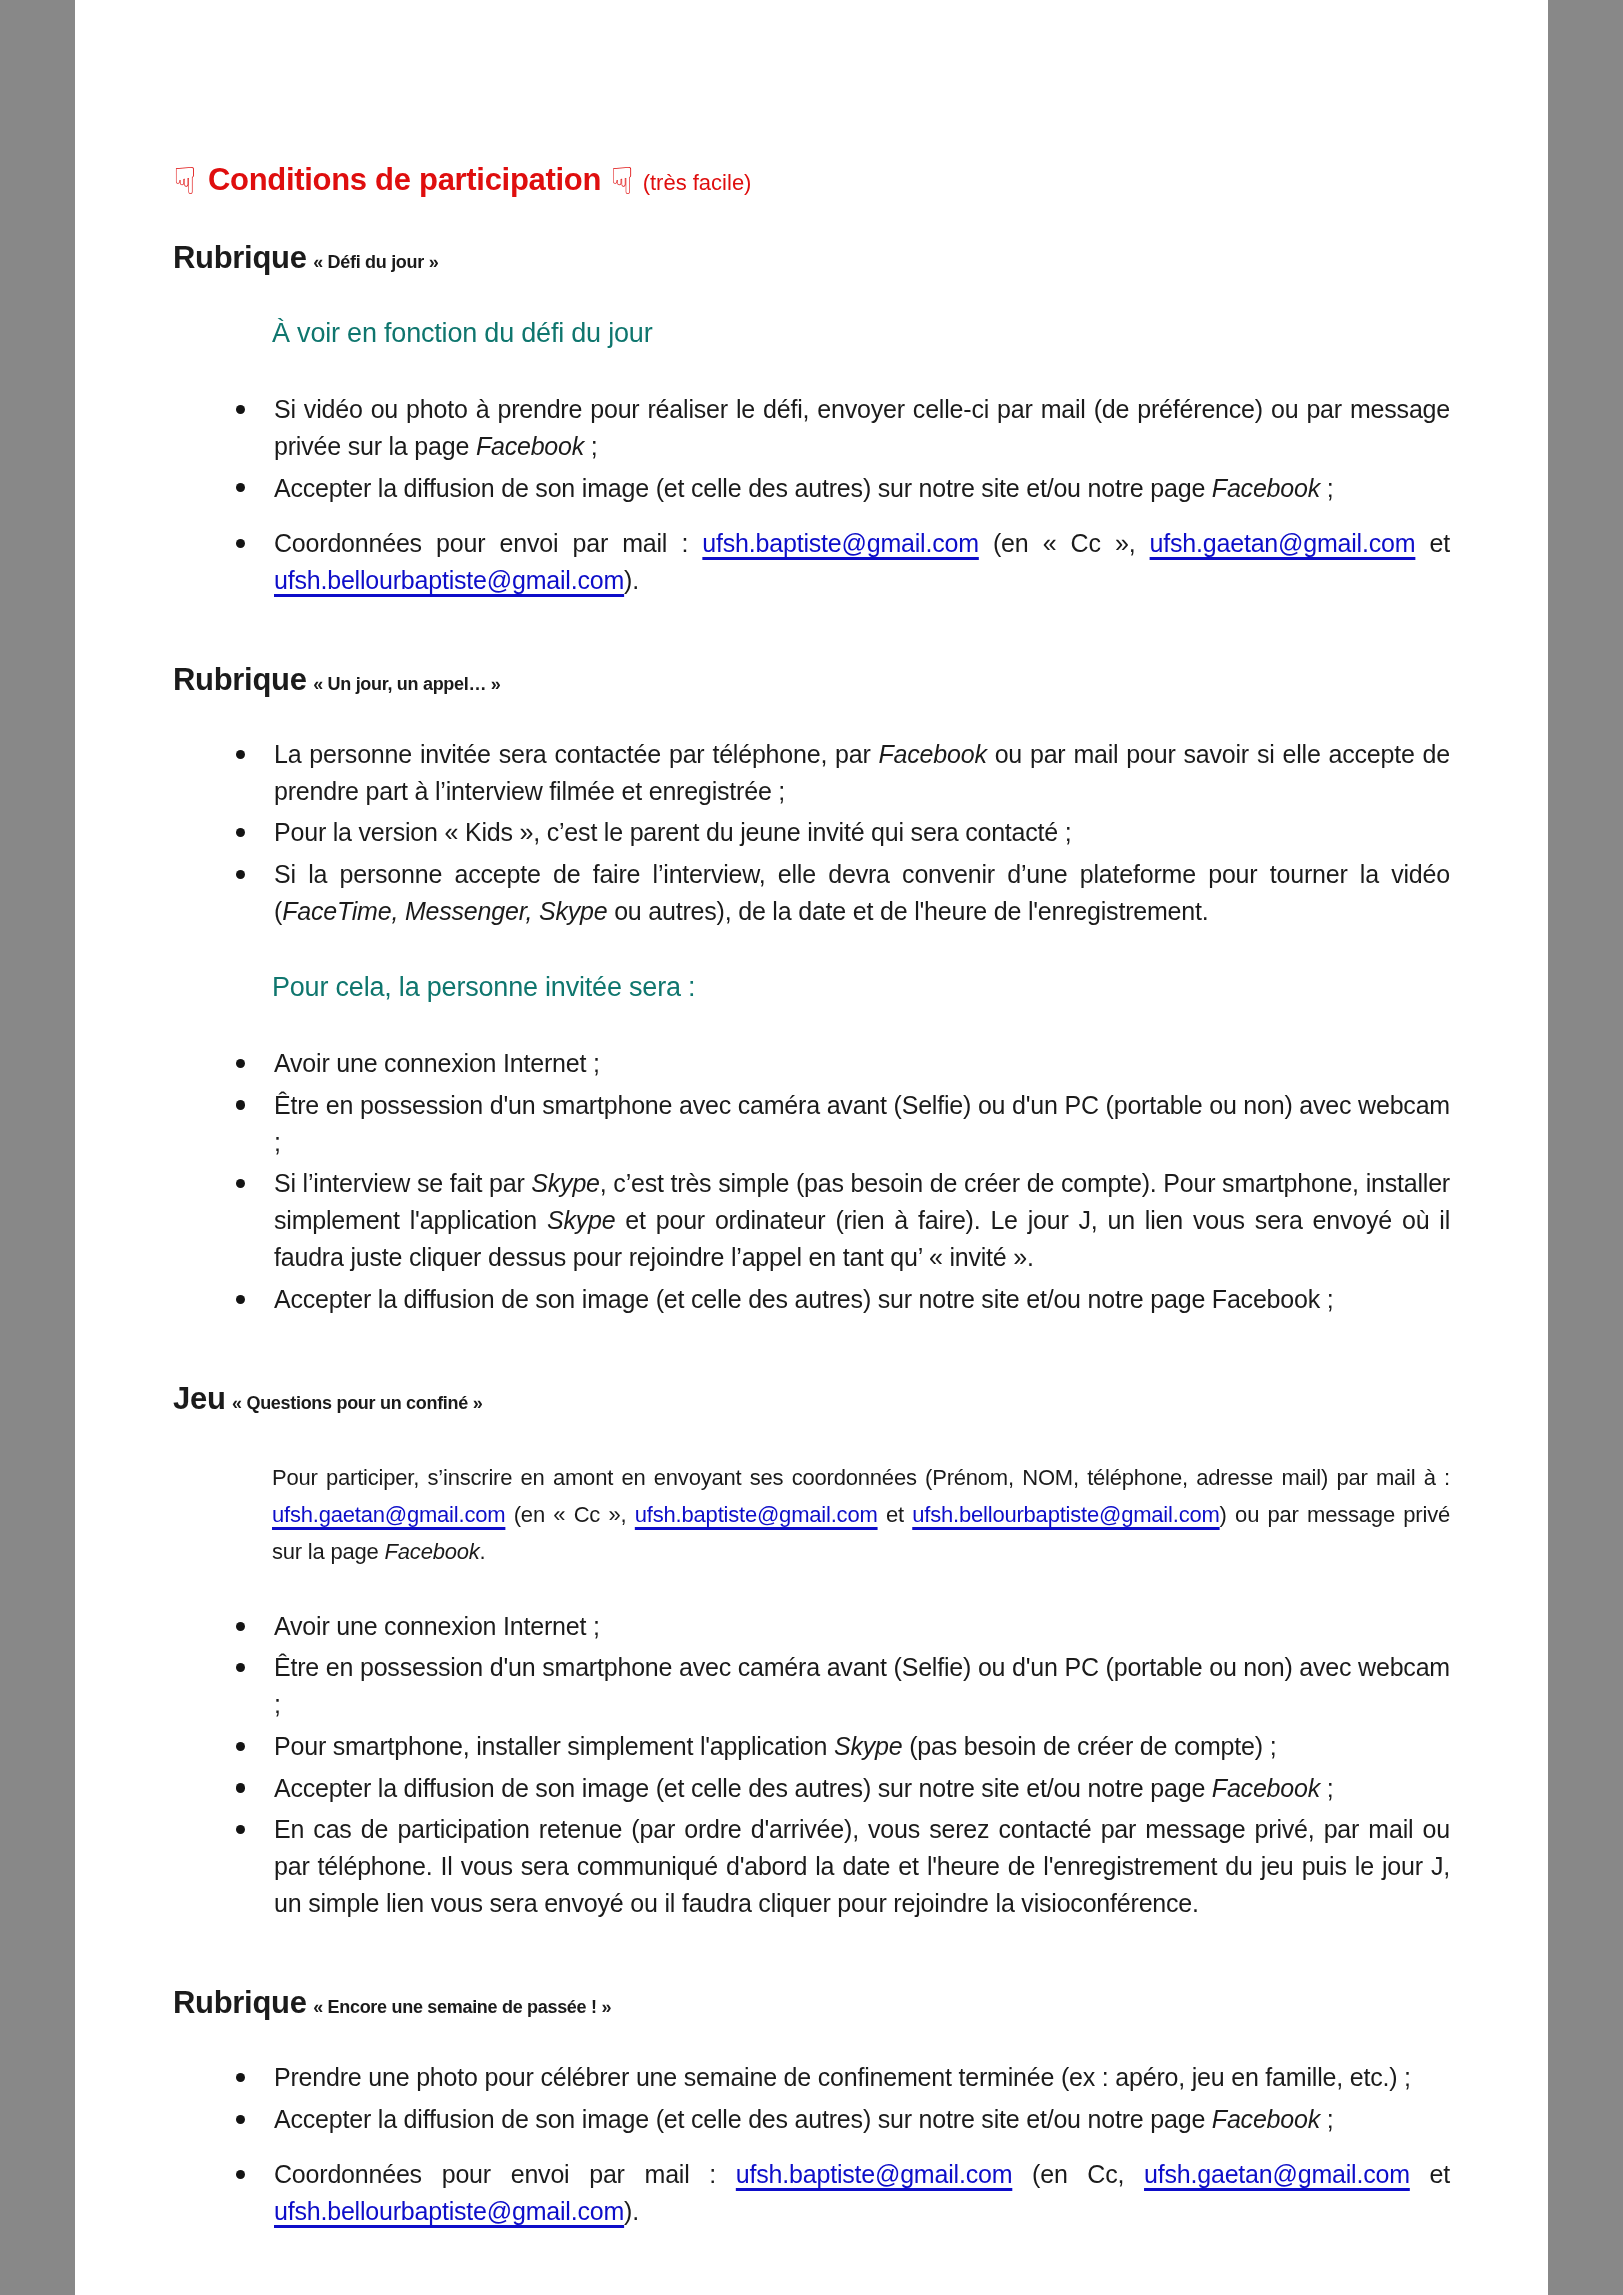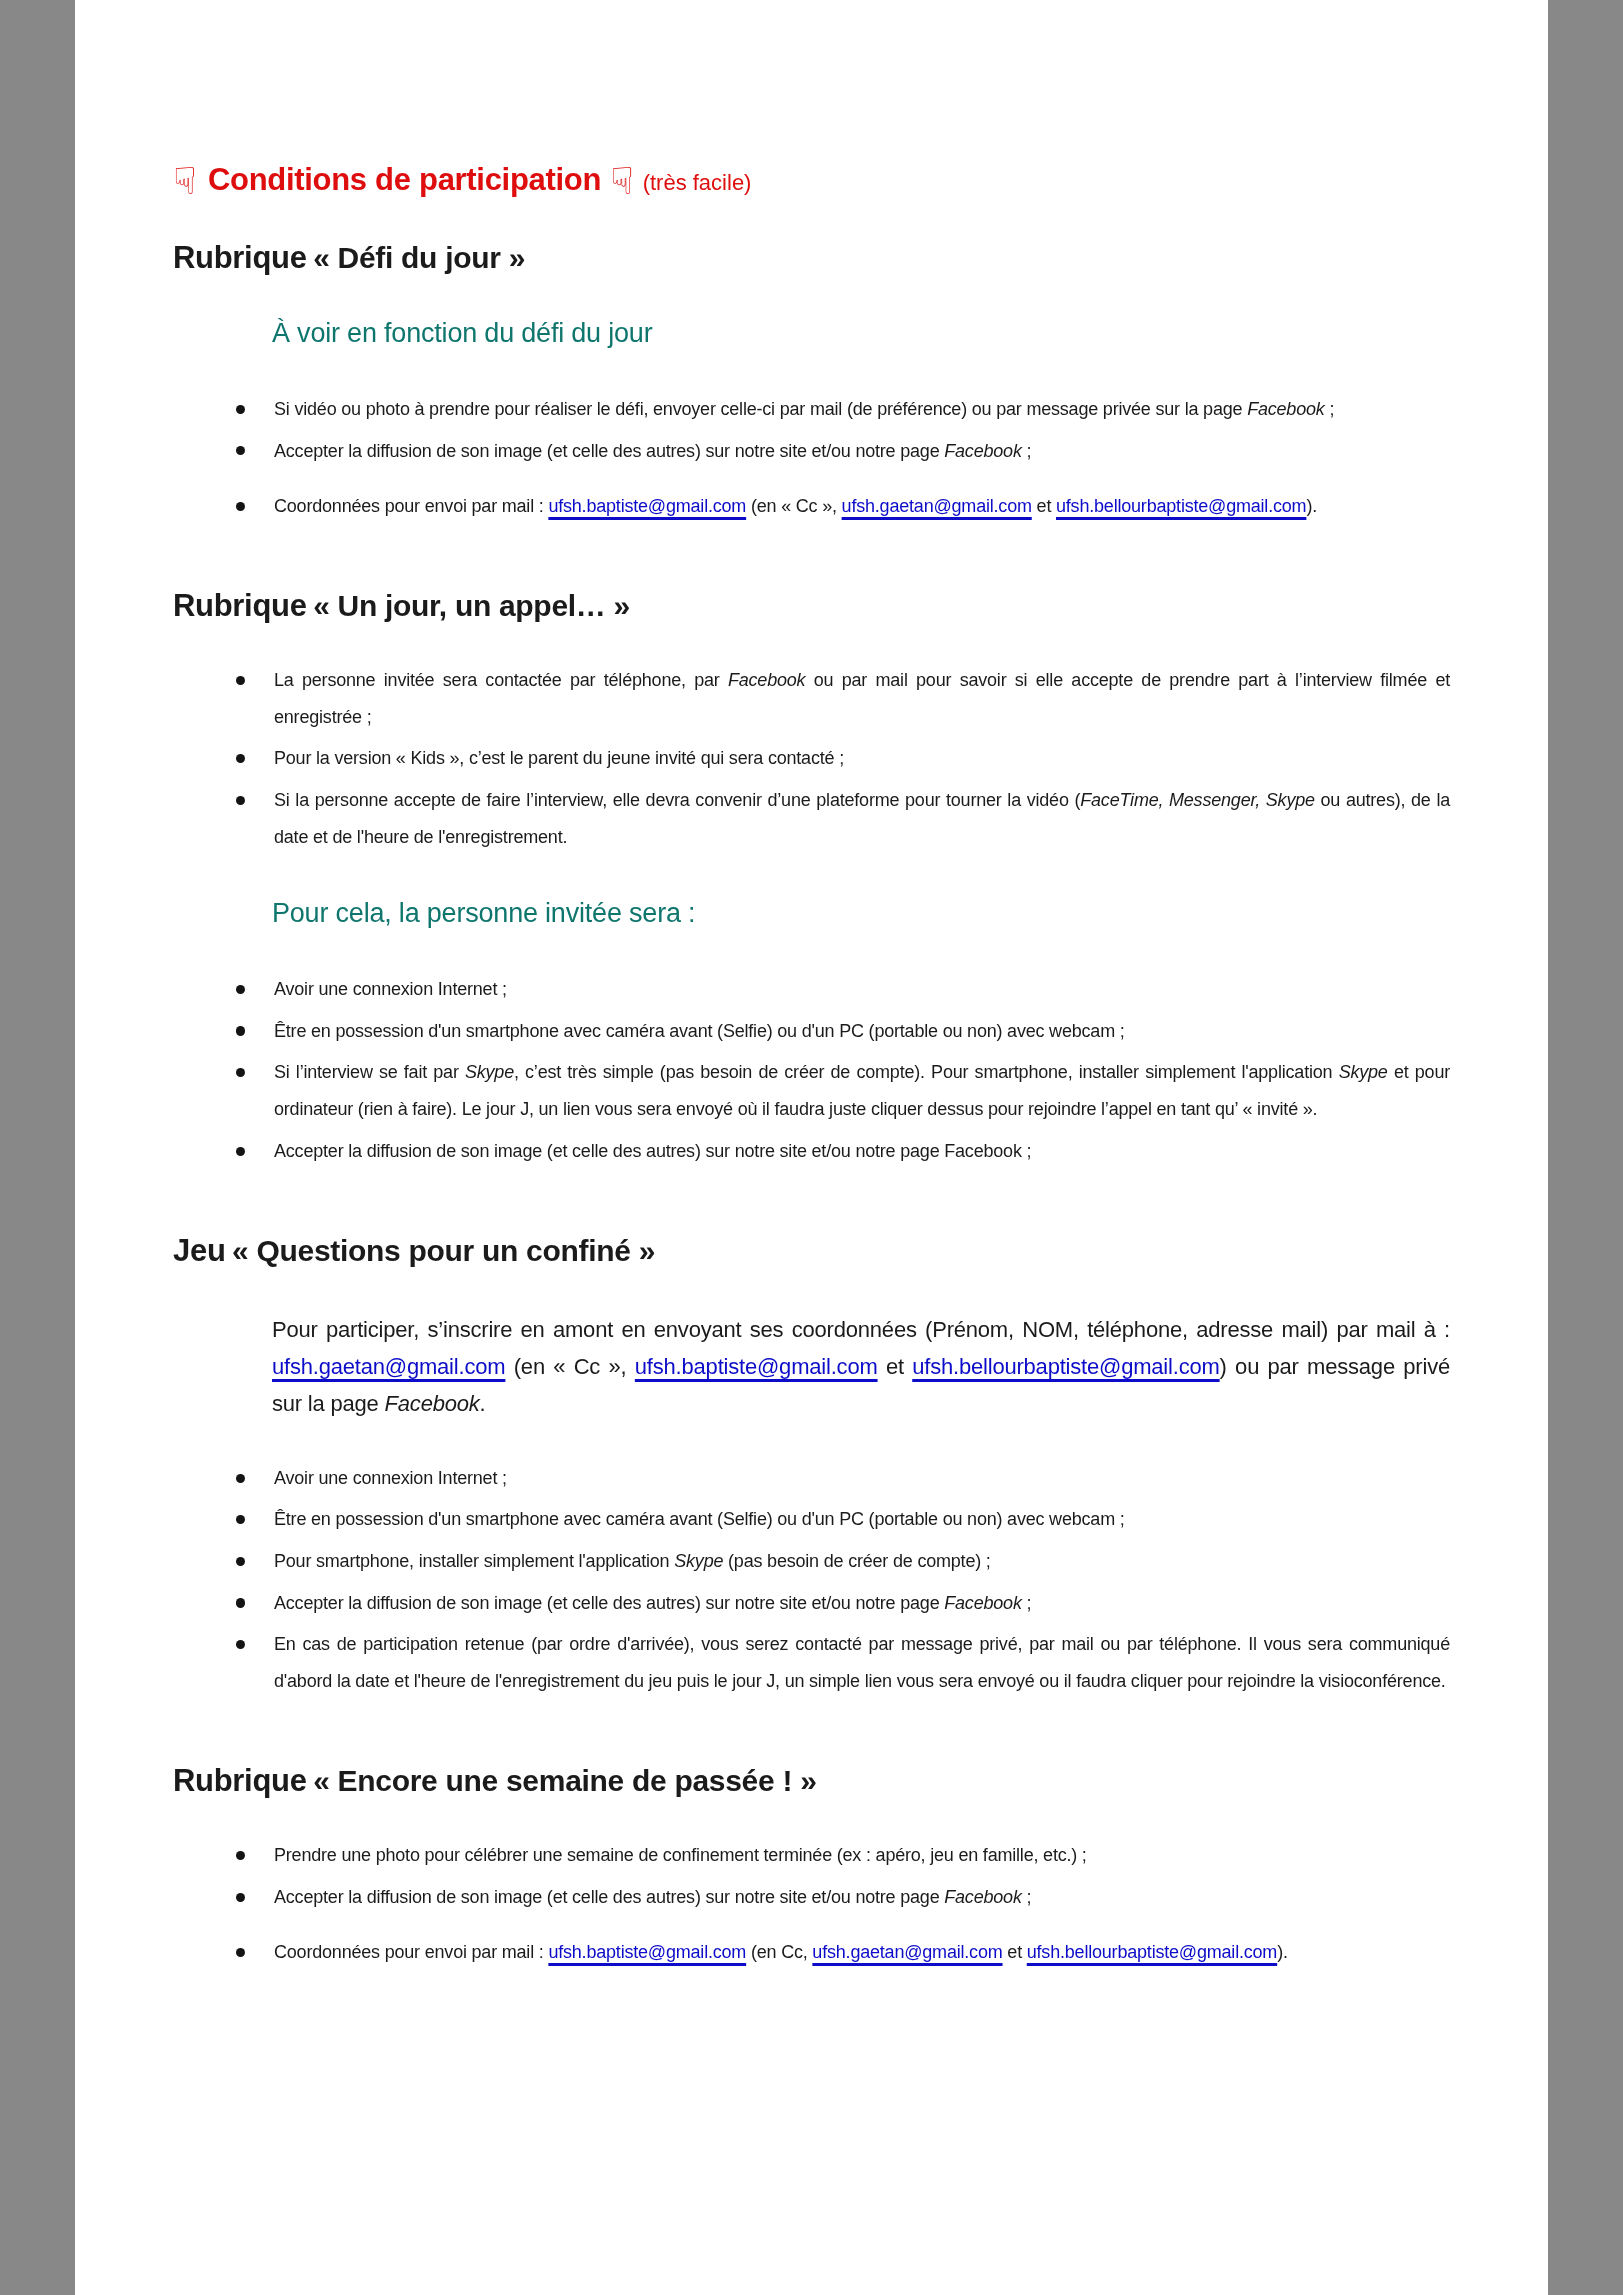--- a/index.html
+++ b/index.html
@@ -9,27 +9,27 @@
     margin:0 auto;box-sizing:border-box;padding:162px 98px 0 98px;
   }
   .title{white-space:nowrap;}
   .title-main{font-size:31px;font-weight:bold;color:#df0e0e;letter-spacing:-0.3px;}
   .title-suffix{font-size:22px;color:#df0e0e;margin-left:9.2px;}
   .hand{font-size:38px;color:#df0e0e;vertical-align:-3.9px;line-height:0;}
   .hand.left{margin-right:11.8px;}
   .hand.right{margin-left:9.2px;}
   h2.heading{margin:63px 0 0 0;font-size:31px;font-weight:bold;color:#1b1b1b;letter-spacing:-0.3px;}
   .sec-first h2.heading{margin-top:42px;}
-  .hq{font-size:30px;margin-left:6.5px;}
+  .hq{font-size:18px;margin-left:6.5px;}
   .rednote{color:#0f766e;font-size:27px;margin:42px 0 42px 99px;letter-spacing:-0.2px;}
   .para{margin:42px 0 0 99px;font-size:22px;line-height:37px;text-align:justify;letter-spacing:-0.2px;}
   ul.blist{list-style:none;margin:38px 0 0 0;padding:0;}
   ul.blist li{
     position:relative;padding-left:101px;margin:4.6px 0 4.6px 0;
-    font-size:18px;line-height:37px;text-align:justify;letter-spacing:-0.2px;
+    font-size:25px;line-height:37px;text-align:justify;letter-spacing:-0.2px;
   }
   ul.blist li.gap{margin-top:18.3px;}
   .blt{position:absolute;left:63px;top:13.7px;width:9.2px;height:9.2px;border-radius:50%;background:#141414;}
   .it{font-style:italic;}
   a.lnk{color:#0d0dc9;text-decoration:underline;text-decoration-thickness:2.6px;text-underline-offset:5.2px;}
 </style>
 </head>
 <body>
 
 <div class="page">

